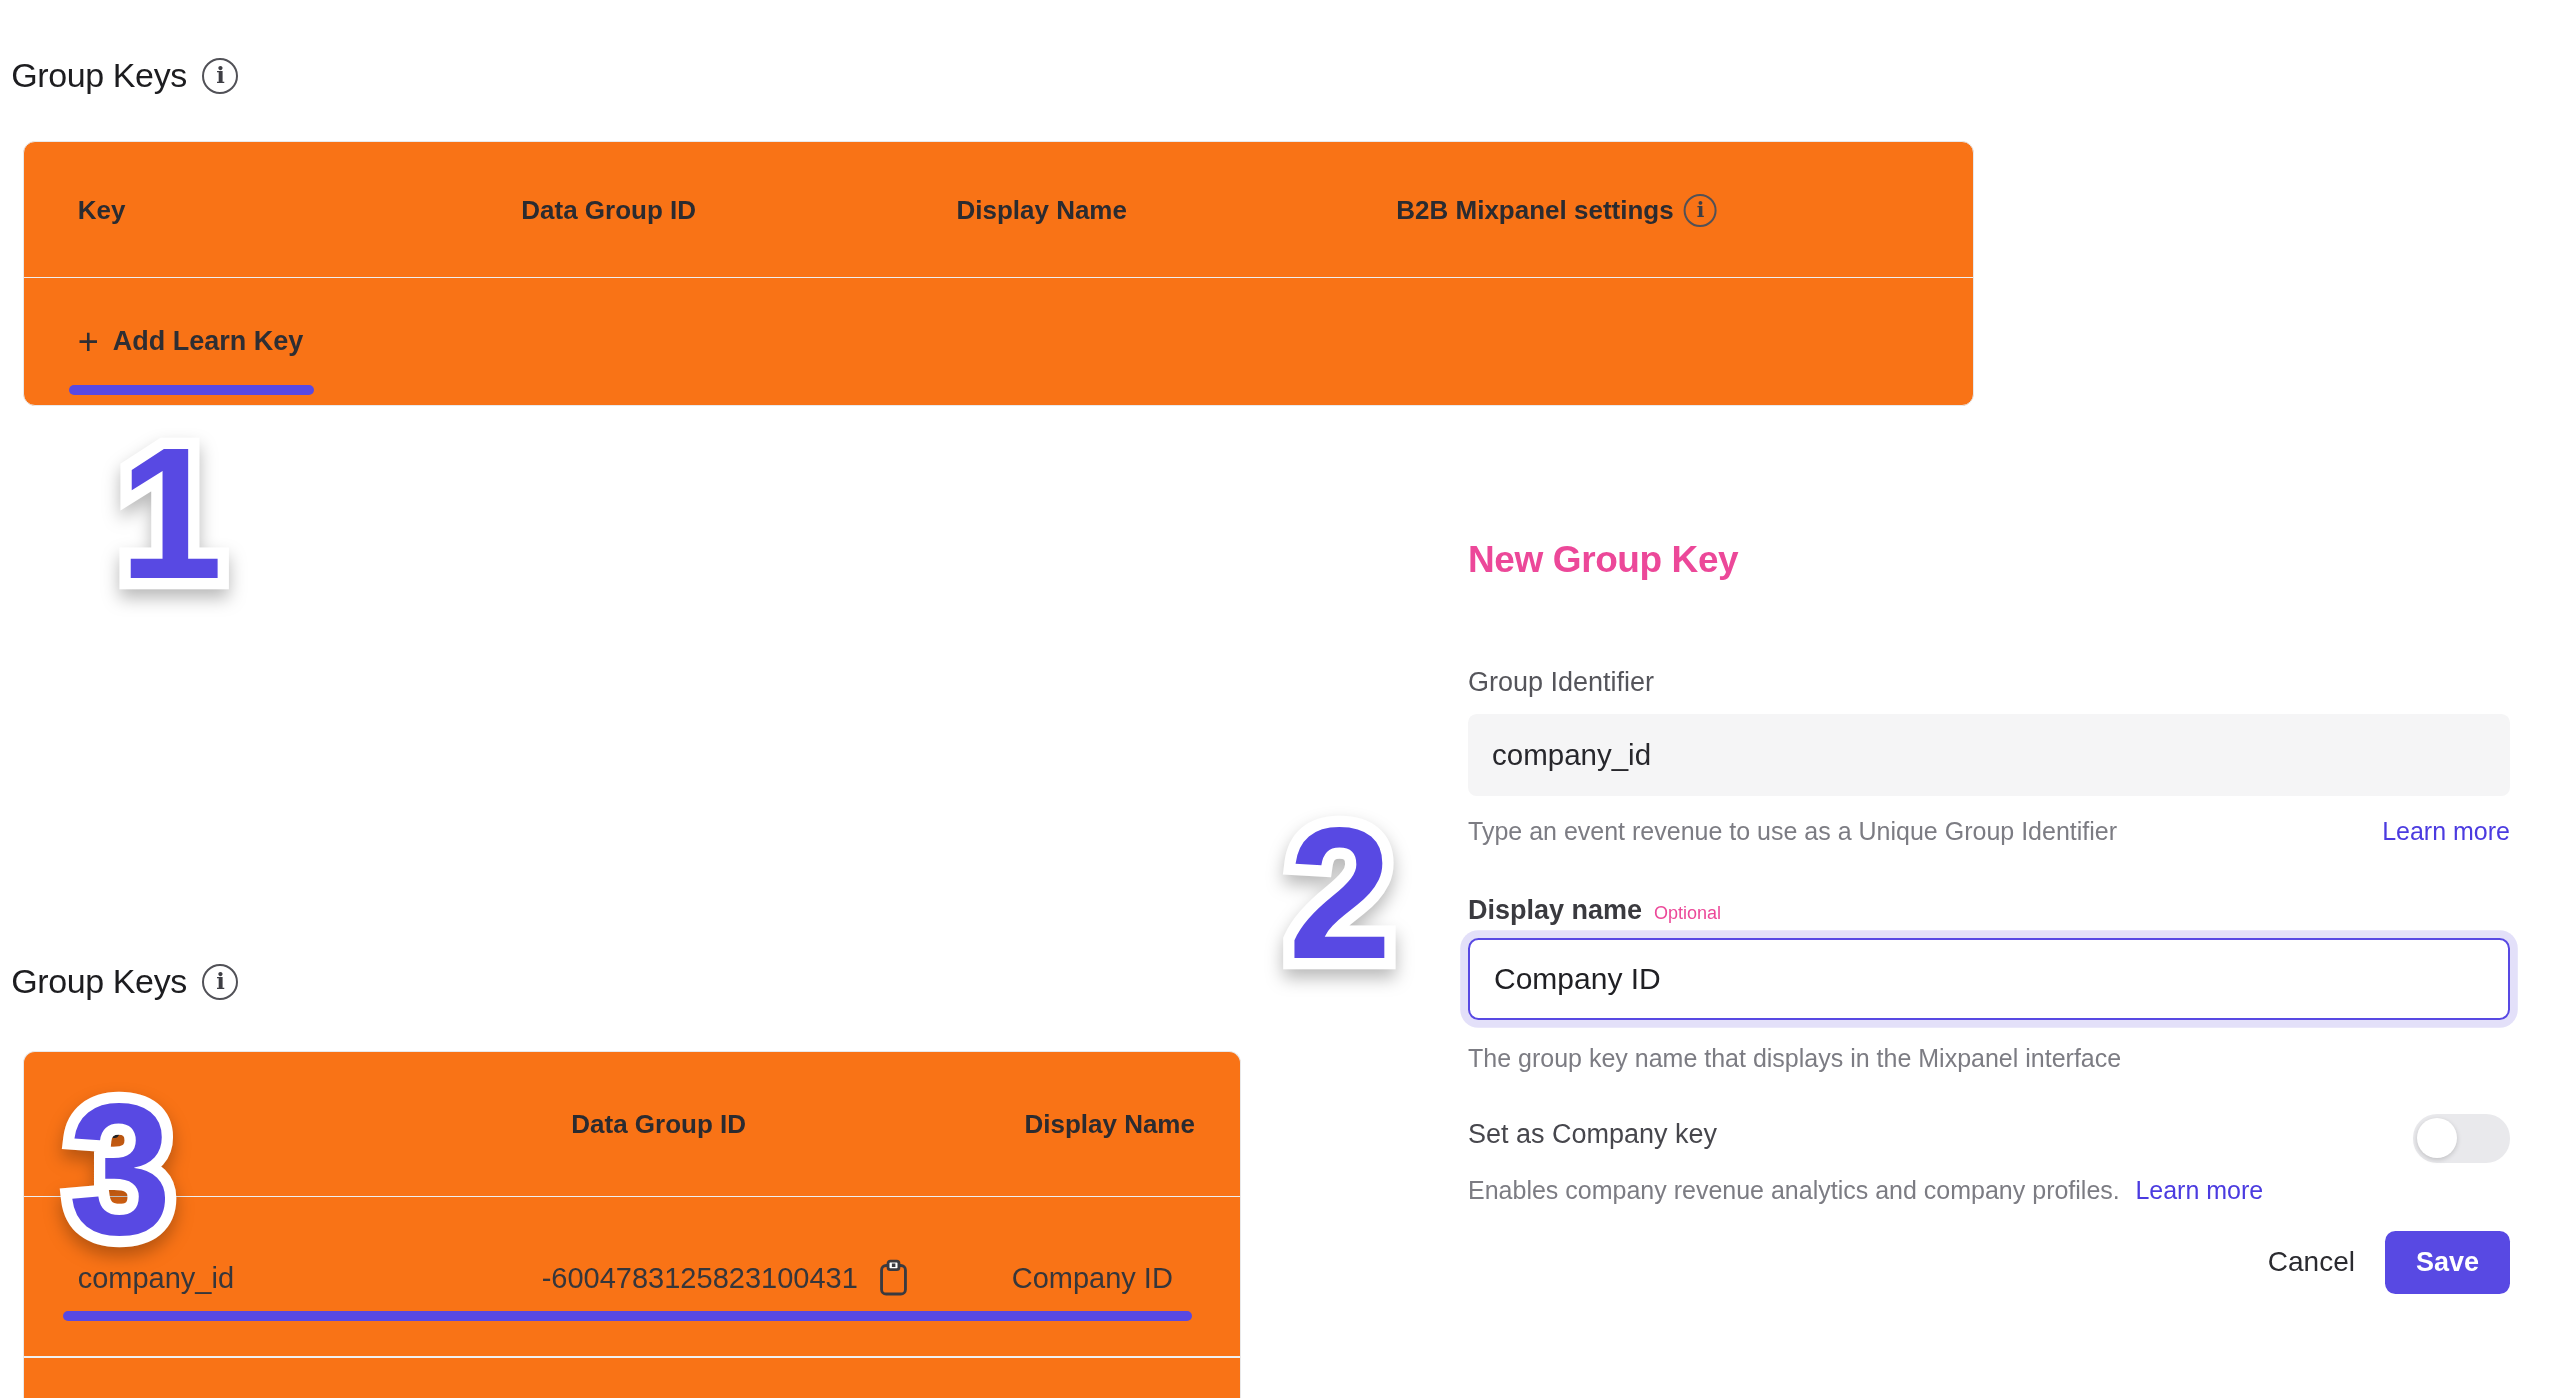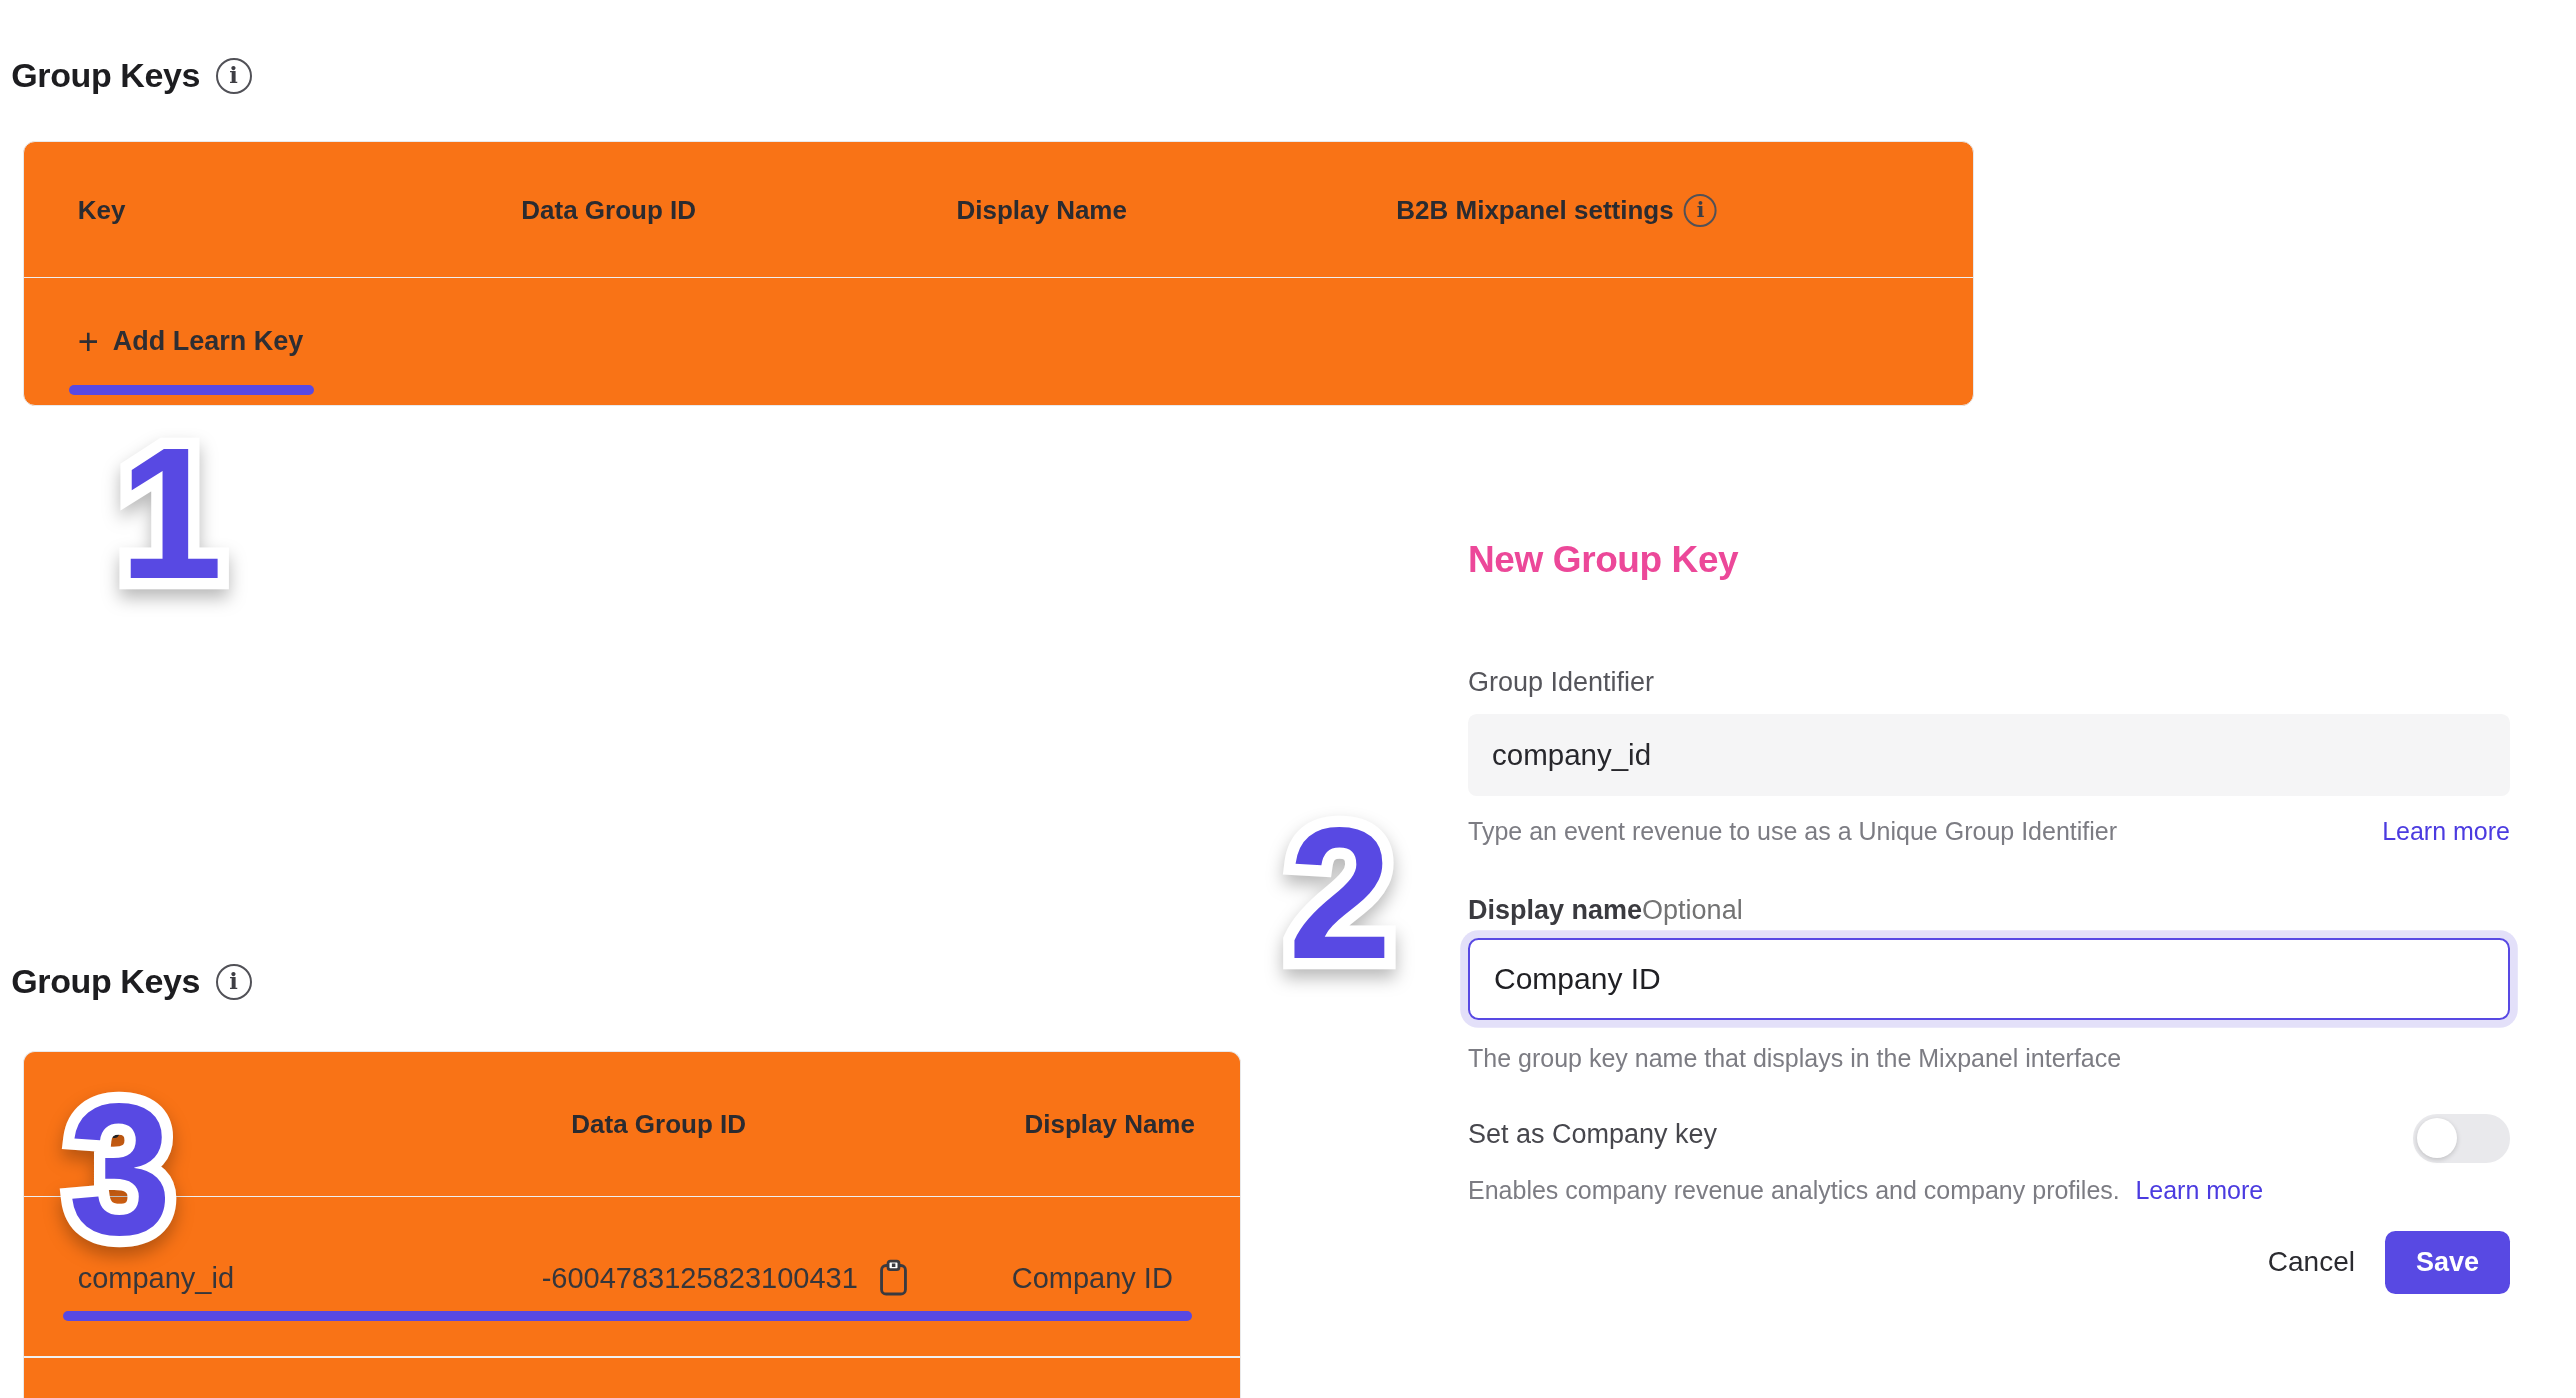--- a/index.html
+++ b/index.html
@@ -2,21 +2,21 @@
 <html style="--accent: #5849e3; --link: #4b3be0;font-size:14px"><head>
 <meta charset="utf-8">
 <style>
   * { margin:0; padding:0; box-sizing:border-box; }
   html,body { background:#ffffff; }
   body { font-family:"Liberation Sans","DejaVu Sans",sans-serif; color:#36363b; }
   .canvas { position:relative; width:2576px; height:1398px; background:#fff; overflow:hidden; }
 
   
   .section-heading { position:absolute; display:flex; align-items:center; gap:15.6px; }
-  .section-heading h1 { font-size:34px; font-weight:bold; color:#1d1d20; letter-spacing:-0.4px; }
+  .section-heading h1 { font-size:34px; font-weight:normal; color:#1d1d20; letter-spacing:-0.4px; }
   .info-icon { width:36px; height:36px; border:2.6px solid #515157; border-radius:50%;
     display:flex; align-items:center; justify-content:center;
     font-family:"DejaVu Serif","Liberation Serif",serif; font-size:22.6px; font-weight:600;
     color:#3e3e44; line-height:1; cursor:pointer; }
   .info-icon.small { width:33px; height:33px; border-width:2.6px; font-size:20px; }
 
   
   .card { position:absolute; background:#f97316; border:1.7px solid #e9e9ea; border-radius:12px;margin-left:14px; }
   .card .thead { position:absolute; left:0; right:0; top:0; border-bottom:1.7px solid #efeff0; }
   .th { position:absolute; top:0; display:flex; align-items:center; gap:10.4px;
@@ -47,21 +47,21 @@
   .step-num text { font-family:"Liberation Sans","DejaVu Sans",sans-serif; font-weight:bold;
     font-size:215px; fill:var(--accent,#5849e3); stroke:#ffffff; stroke-width:26px;
     paint-order:stroke; }
 
   
   .form-panel { position:absolute; left:1468px; top:530px; width:1042px; height:782px; }
   .form-panel .fp-title { position:absolute; top:8.7px; left:0; font-size:37px; font-weight:bold;
     color:#ec4899; letter-spacing:-0.4px; }
   .fp-label { position:absolute; left:0; font-size:27px; color:#55555b; }
   .fp-label-bold { font-weight:bold; color:#3a3a3f; }
-  .fp-optional { font-size:27px; color:#737373; font-weight:normal; }
+  .fp-optional { font-size:18px; color:#ec4899; font-weight:normal; margin-left:12px; }
   .fp-input { position:absolute; left:0; width:1042px; font-family:inherit;
     font-size:29.5px; color:#27272c; padding:0 24px; outline:none; }
   .input-plain { top:184px; height:82px; background:#f5f5f6; border:none; border-radius:8.7px; }
   .input-focused { top:408px; height:82px; background:#fff; border:2.6px solid var(--accent,#5849e3);
     border-radius:10.4px; box-shadow:0 0 0 7.8px #e3e0f9; font-size:30px; color:#202024; }
   .fp-helper { position:absolute; left:0; right:0; font-size:25px; color:#7c7c83; }
   .helper-row { display:flex; justify-content:space-between; align-items:baseline; }
   .learn-more { color:var(--link,#4b3be0); font-weight:500; cursor:pointer; text-decoration:none; white-space:nowrap; }
   .inline-link { margin-left:8.7px; }
 

